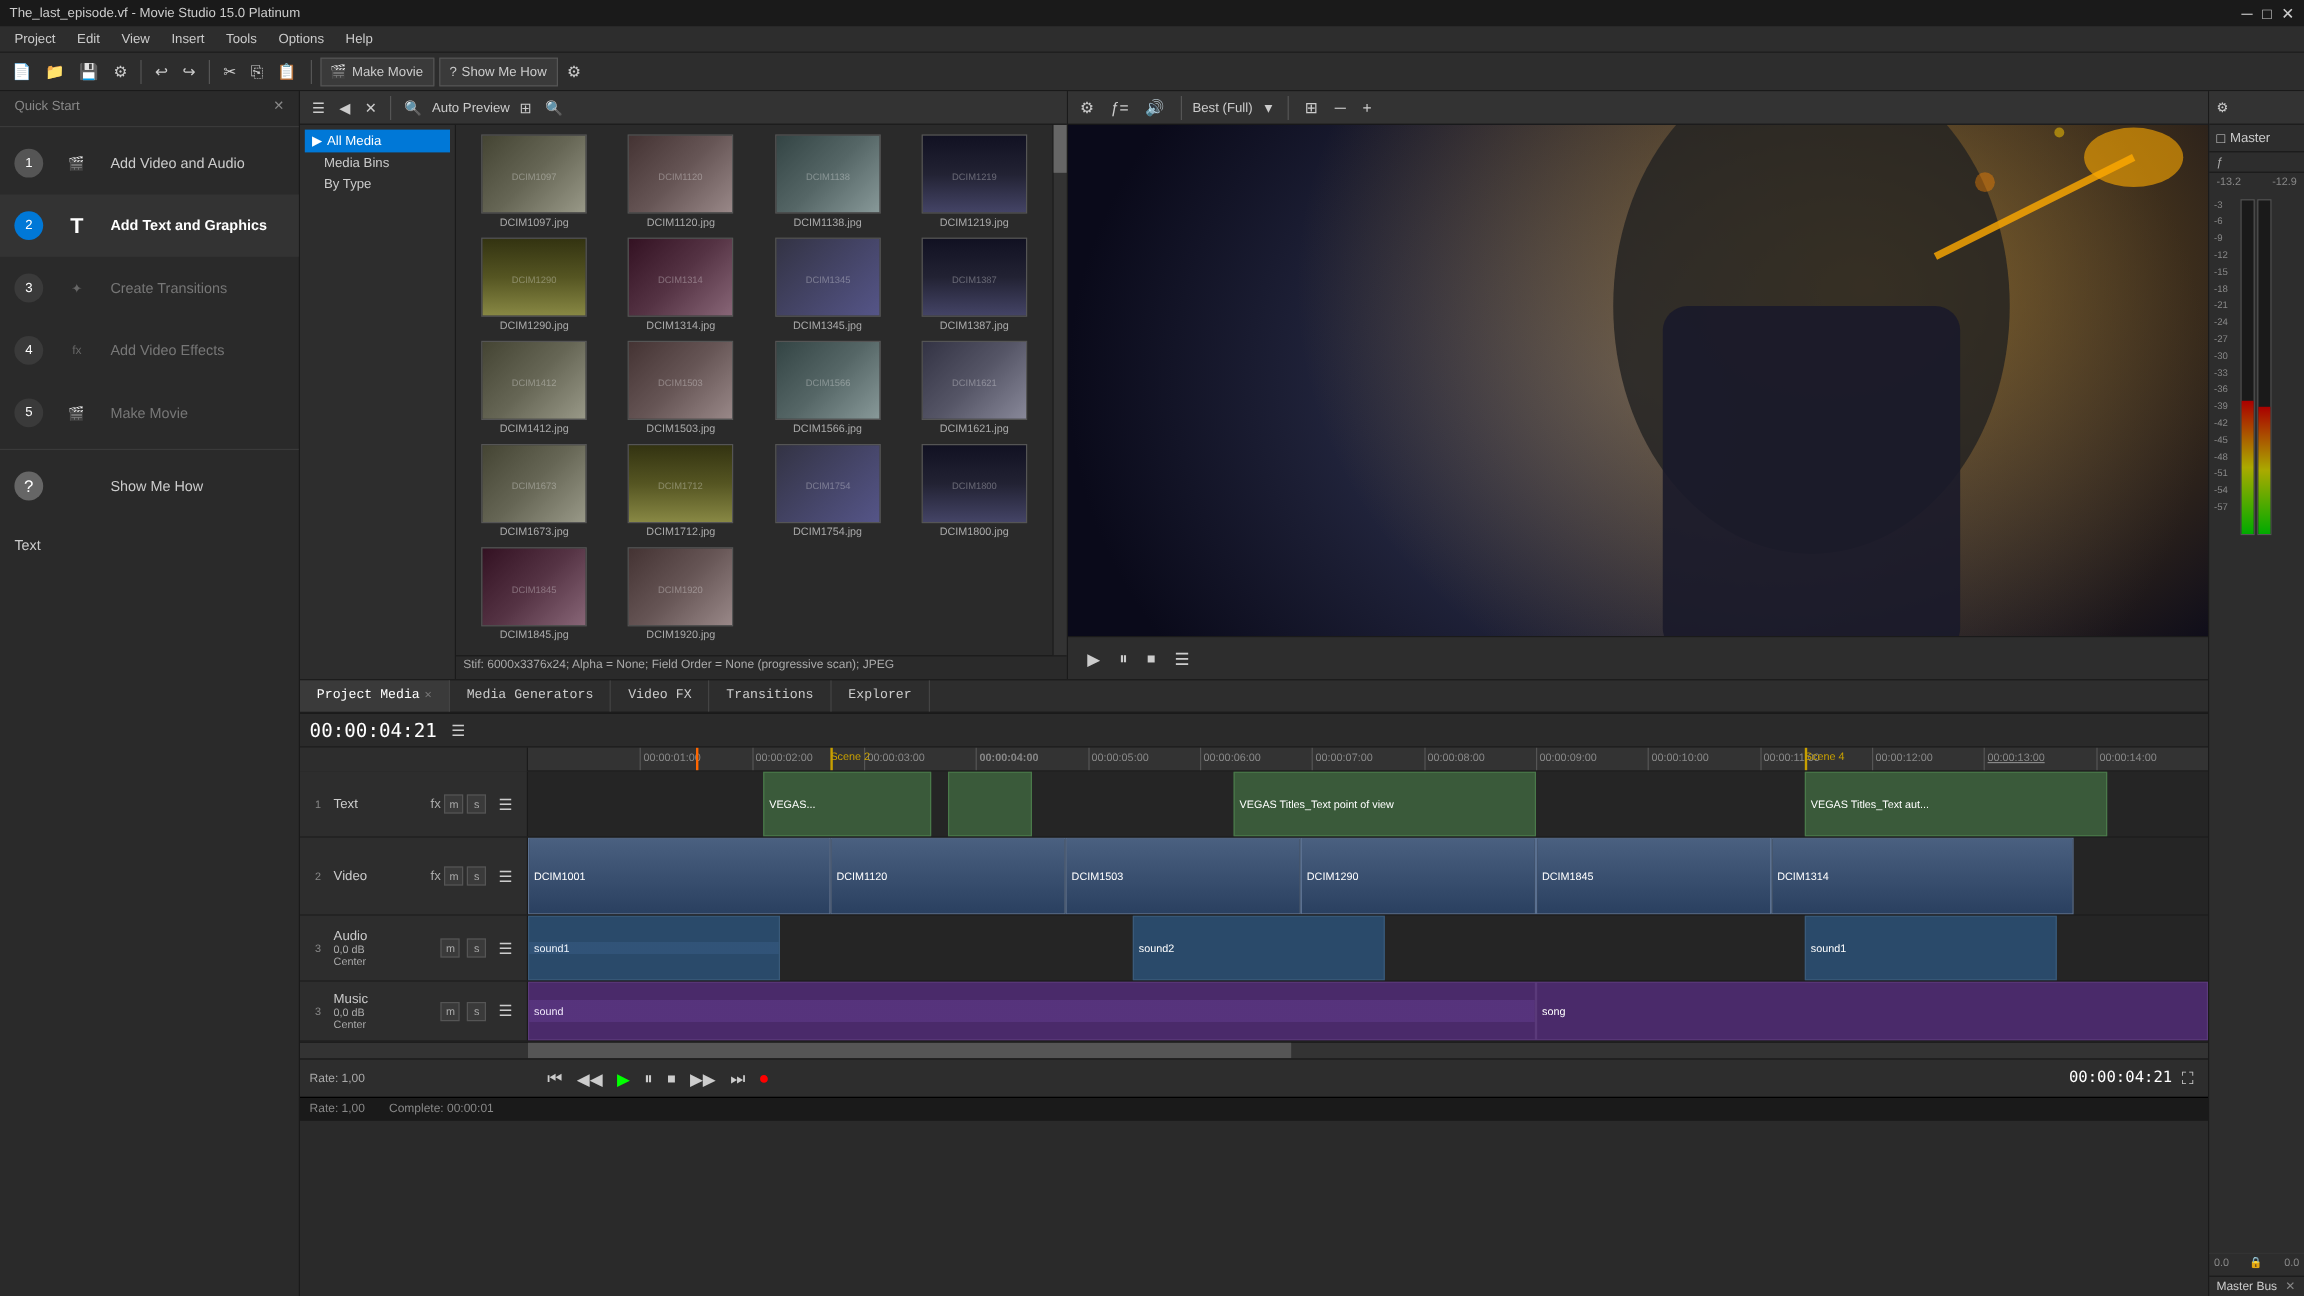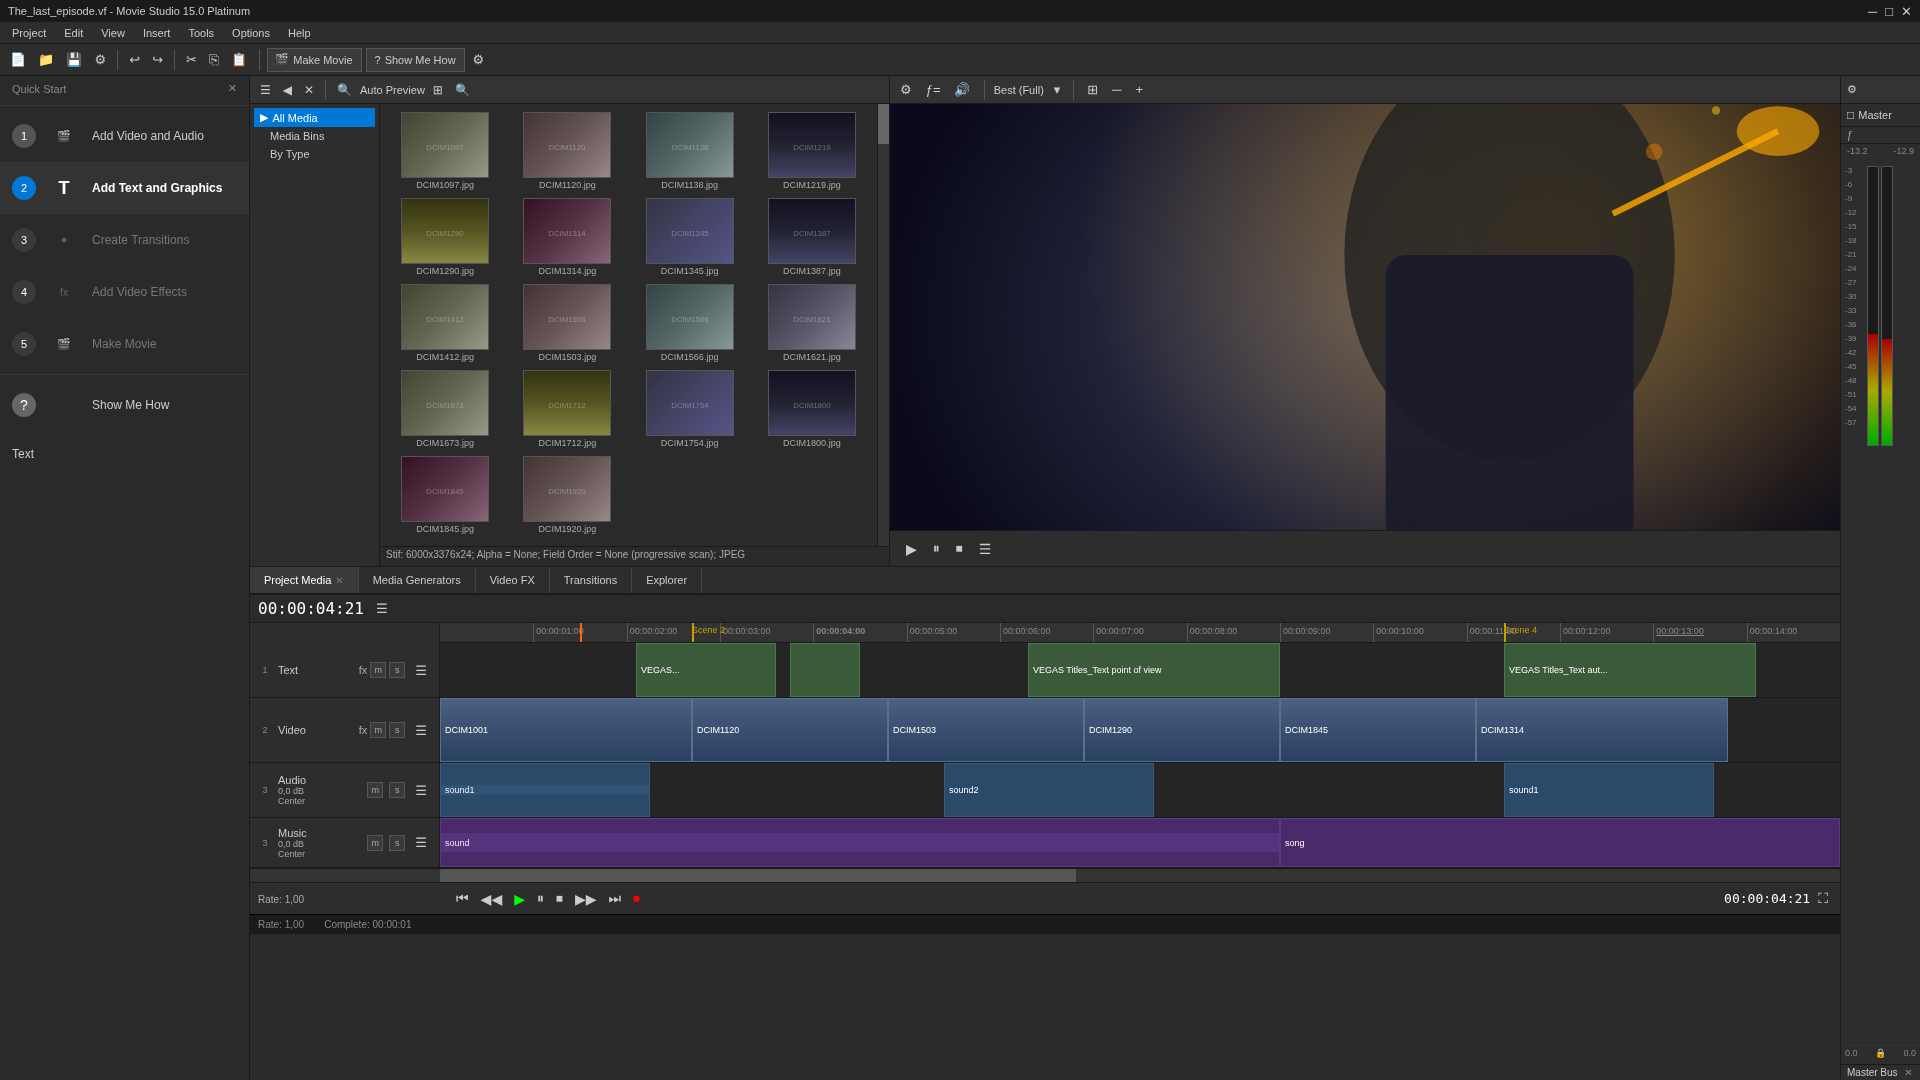--- a/index.html
+++ b/index.html
@@ -59,21 +59,21 @@
 
     
     #preview-panel { flex: 1; background: #1a1a1a; display: flex; flex-direction: column; }
     #preview-toolbar { height: 28px; background: #333; display: flex; align-items: center; padding: 0 6px; gap: 6px; border-bottom: 1px solid #1a1a1a; }
     #preview-canvas { flex: 1; background: #000; display: flex; align-items: center; justify-content: center; position: relative; overflow: hidden; }
     #preview-controls { height: 36px; background: #2d2d2d; display: flex; align-items: center; padding: 0 12px; gap: 8px; border-top: 1px solid #1a1a1a; }
     .prev-btn { background: none; border: none; color: #ccc; font-size: 14px; cursor: pointer; padding: 2px 4px; }
     #preview-info { padding: 4px 8px; background: #2d2d2d; font-size: 10px; color: #aaa; display: flex; gap: 20px; }
 
     
-    #tabs-bar { height: 28px; background: #2d2d2d; display: flex; align-items: center; padding: 0 0; border-top: 1px solid #1a1a1a; border-bottom: 1px solid #1a1a1a; }
+    #tabs-bar { height: 28px; background: #2d2d2d; display: flex; align-items: center; padding: 0 0; border-top: 1px solid #1a1a1a; border-bottom: 1px solid #1a1a1a; font-family: Liberation Mono, monospace; }
     .tab-item { padding: 4px 14px; cursor: pointer; font-size: 11px; color: #ccc; border-right: 1px solid #444; height: 100%; display: flex; align-items: center; position: relative; }
     .tab-item.active { background: #3a3a3a; color: #fff; }
 
     
     #right-panel { width: 80px; background: #2d2d2d; border-left: 1px solid #1a1a1a; display: flex; flex-direction: column; }
     #master-header { padding: 4px 6px; font-size: 11px; color: #ccc; border-bottom: 1px solid #1a1a1a; display: flex; align-items: center; gap: 4px; }
     #volume-meter { flex: 1; display: flex; flex-direction: column; padding: 4px; }
     .meter-bar-container { display: flex; gap: 2px; justify-content: center; padding: 4px; }
     .meter-bar { width: 12px; background: #1a1a1a; height: 280px; position: relative; border: 1px solid #555; }
     .meter-fill { position: absolute; bottom: 0; width: 100%; background: linear-gradient(to top, #00aa00, #aaaa00, #aa0000); }

